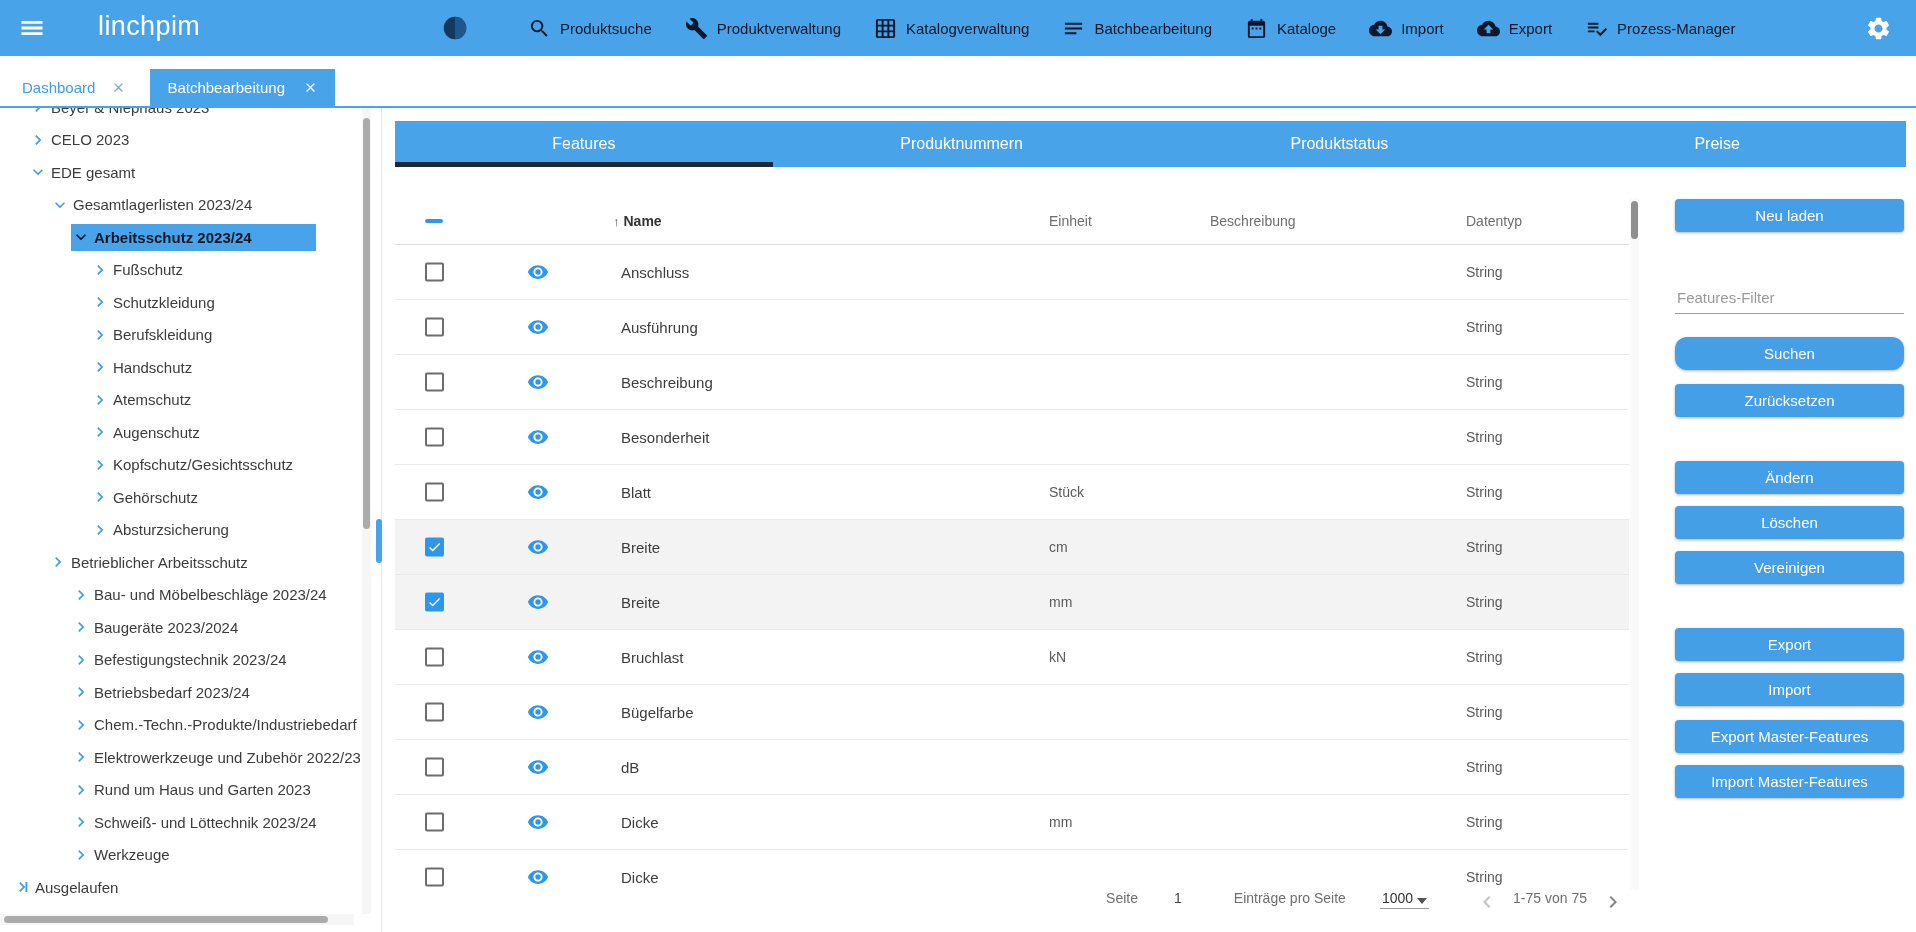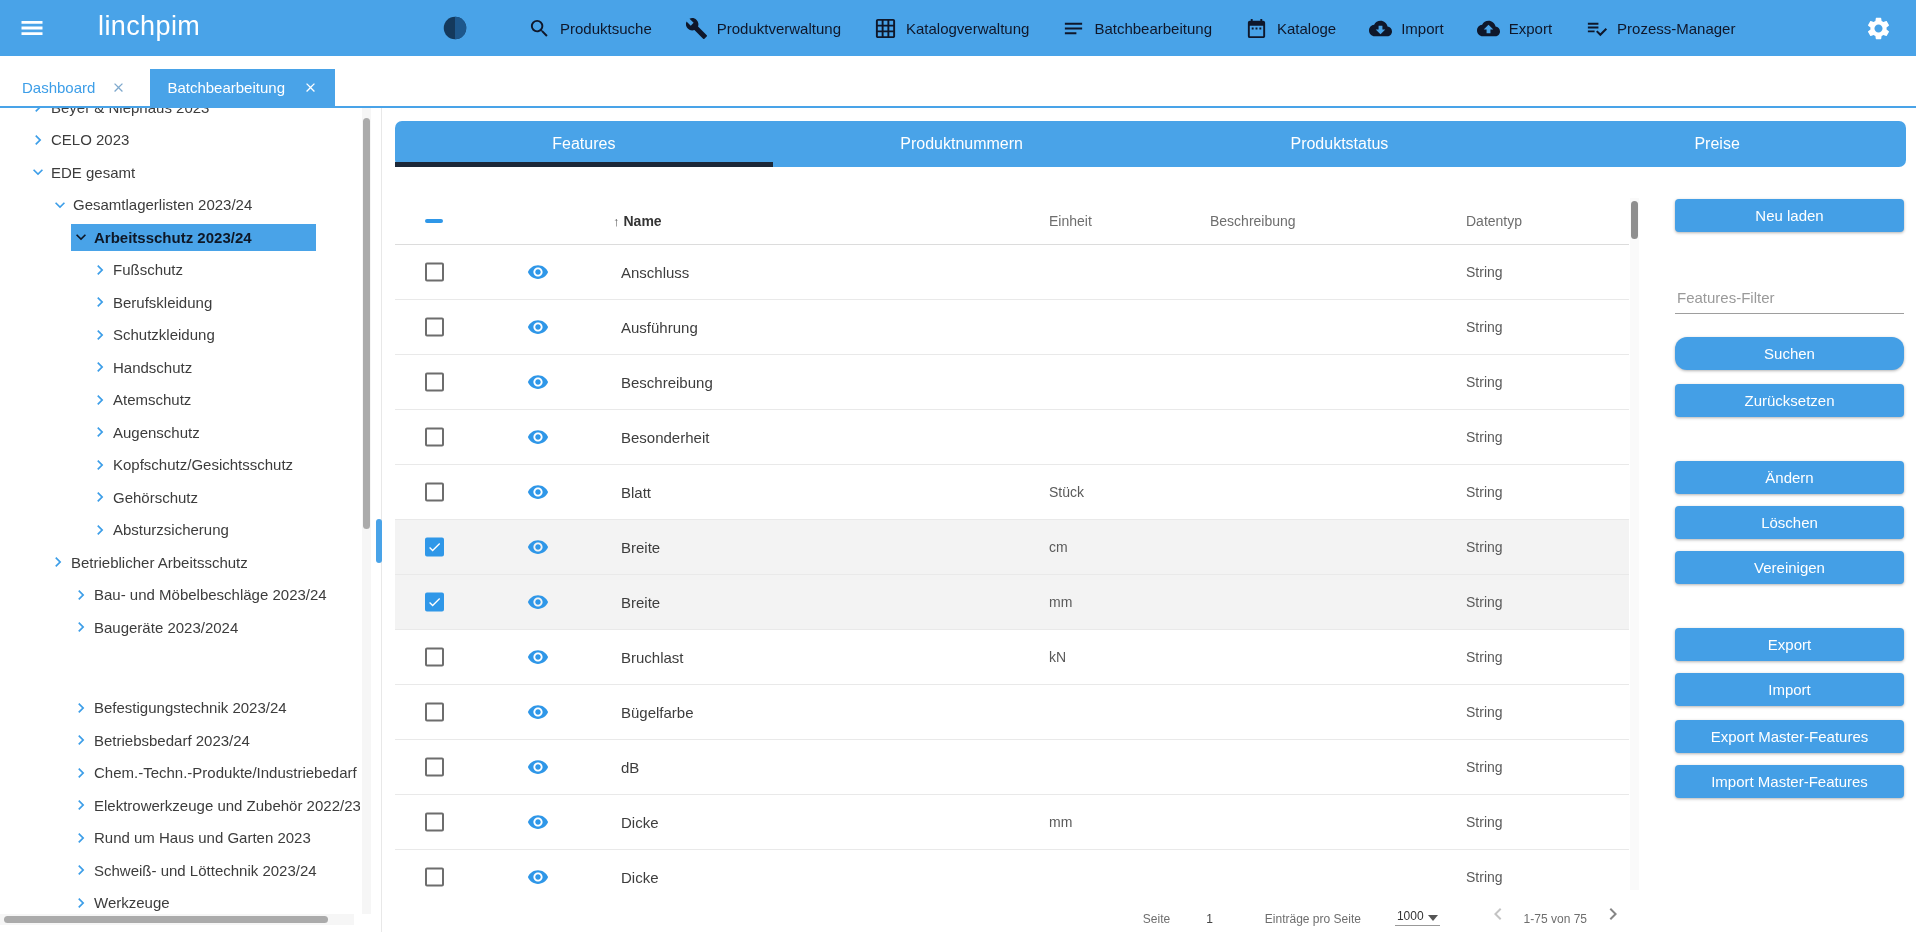--- a/index.html
+++ b/index.html
@@ -42,21 +42,21 @@
   .tree-vscroll { position:absolute; left:362px; top:108px; width:9px; height:806px; background:#f6f6f6; }
   .tree-vscroll .thumb { position:absolute; left:1px; top:10px; width:7px; height:411px; background:#ababab; border-radius:4px; }
   .tree-hscroll { position:absolute; left:0; top:914px; width:354px; height:11px; background:#f6f6f6; }
   .tree-hscroll .thumb { position:absolute; left:4px; top:2px; width:324px; height:7px; background:#ababab; border-radius:4px; }
 
   .splitter-line { position:absolute; left:381px; top:108px; width:1px; height:824px; background:#e8e8e8; }
   .splitter-handle { position:absolute; left:376px; top:519px; width:6px; height:44px; background:var(--blue); border-radius:3px; cursor:col-resize; }
 
   
   .main-tabs { position:absolute; left:395px; top:121px; width:1511px; height:46px; background:var(--blue);
-               border-radius:7px; display:flex; }
+               border-radius:0; display:flex; }
   .main-tab { flex:1; position:relative; display:flex; align-items:center; justify-content:center;
               color:#fff; font-size:16px; font-weight:500; cursor:pointer; }
   .main-tab.active::after { content:''; position:absolute; left:0; right:0; bottom:0; height:5px; background:var(--underline); }
 
   
   .table-head { position:absolute; left:395px; top:198px; width:1234px; height:47px; border-bottom:1px solid #dcdcdc; background:#fff; }
   .table-body { position:absolute; left:395px; top:245px; width:1234px; height:645px; overflow:hidden; }
   .cell { position:absolute; top:50%; transform:translateY(-50%); }
   .c-check { left:30px; }
   .c-eye  { left:132px; }
@@ -73,22 +73,22 @@
   .checkbox { width:19px; height:19px; border:2px solid #6d6d6d; border-radius:2px; background:#fff; cursor:pointer; }
   .checkbox.on { border-color:var(--accent); background:var(--accent); display:flex; align-items:center; justify-content:center; color:#fff; }
   .checkbox.on svg { width:15px; height:15px; }
   .eye { width:22px; height:22px; color:var(--accent); cursor:pointer; }
   .cell-name { font-size:15px; color:#3d3d3d; }
   .cell-sub { font-size:14px; color:#5a5a5a; }
   .table-vscroll { position:absolute; left:1630px; top:198px; width:9px; height:692px; background:#fafafa; }
   .table-vscroll .thumb { position:absolute; left:1px; top:3px; width:7px; height:38px; background:#8f8f8f; border-radius:4px; }
 
   
-  .pagination { position:absolute; left:395px; top:890px; width:1240px; height:36px; display:flex; align-items:flex-end;
-                justify-content:flex-end; padding-right:10px; color:#6e6e6e; font-size:12px; }
+  .pagination { position:absolute; left:395px; top:890px; width:1240px; height:36px; display:flex; align-items:flex-start;
+                justify-content:flex-end; padding-right:10px; color:#6e6e6e; font-size:14px; }
   .pg-value { margin-left:36px; color:#444; }
   .pg-ml { margin-left:52px; }
   .pg-select { margin-left:34px; display:flex; align-items:flex-end; gap:4px; border-bottom:1px solid #999;
                padding:0 2px 2px 2px; color:#333; cursor:pointer; }
   .pg-caret { width:0; height:0; border-left:5px solid transparent; border-right:5px solid transparent; border-top:6px solid #555; margin-bottom:2px; }
   .pg-chevron { width:24px; height:24px; cursor:pointer; }
   .pg-prev { margin-left:46px; color:#c4c4c4; }
   .pg-range { margin-left:14px; }
   .pg-next { margin-left:14px; color:#868686; }
 
@@ -277,40 +277,40 @@
           <span class="tree-label">Fußschutz</span>
         </div>
       </div>
       <div class="tree-row" style="padding-left: 90px;">
         <div class="tree-inner">
           <span class="icon tree-chevron">
             <svg viewBox="0 0 24 24">
               <path fill="currentColor" d="M8.59 16.59 13.17 12 8.59 7.41 10 6l6 6-6 6z"></path>
             </svg>
           </span>
+          <span class="tree-label">Schutzkleidung</span>
+        </div>
+      </div>
+      <div class="tree-row" style="padding-left: 90px;">
+        <div class="tree-inner">
+          <span class="icon tree-chevron">
+            <svg viewBox="0 0 24 24">
+              <path fill="currentColor" d="M8.59 16.59 13.17 12 8.59 7.41 10 6l6 6-6 6z"></path>
+            </svg>
+          </span>
           <span class="tree-label">Berufskleidung</span>
         </div>
       </div>
       <div class="tree-row" style="padding-left: 90px;">
         <div class="tree-inner">
           <span class="icon tree-chevron">
             <svg viewBox="0 0 24 24">
               <path fill="currentColor" d="M8.59 16.59 13.17 12 8.59 7.41 10 6l6 6-6 6z"></path>
             </svg>
           </span>
-          <span class="tree-label">Schutzkleidung</span>
-        </div>
-      </div>
-      <div class="tree-row" style="padding-left: 90px;">
-        <div class="tree-inner">
-          <span class="icon tree-chevron">
-            <svg viewBox="0 0 24 24">
-              <path fill="currentColor" d="M8.59 16.59 13.17 12 8.59 7.41 10 6l6 6-6 6z"></path>
-            </svg>
-          </span>
           <span class="tree-label">Handschutz</span>
         </div>
       </div>
       <div class="tree-row" style="padding-left: 90px;">
         <div class="tree-inner">
           <span class="icon tree-chevron">
             <svg viewBox="0 0 24 24">
               <path fill="currentColor" d="M8.59 16.59 13.17 12 8.59 7.41 10 6l6 6-6 6z"></path>
             </svg>
           </span>
@@ -380,21 +380,21 @@
       <div class="tree-row" style="padding-left: 71px;">
         <div class="tree-inner">
           <span class="icon tree-chevron">
             <svg viewBox="0 0 24 24">
               <path fill="currentColor" d="M8.59 16.59 13.17 12 8.59 7.41 10 6l6 6-6 6z"></path>
             </svg>
           </span>
           <span class="tree-label">Baugeräte 2023/2024</span>
         </div>
       </div>
-      <div class="tree-row" style="padding-left: 71px; margin-top: 48px;">
+      <div class="tree-row" style="padding-left: 71px;">
         <div class="tree-inner">
           <span class="icon tree-chevron">
             <svg viewBox="0 0 24 24">
               <path fill="currentColor" d="M8.59 16.59 13.17 12 8.59 7.41 10 6l6 6-6 6z"></path>
             </svg>
           </span>
           <span class="tree-label">Befestigungstechnik 2023/24</span>
         </div>
       </div>
       <div class="tree-row" style="padding-left: 71px;">

